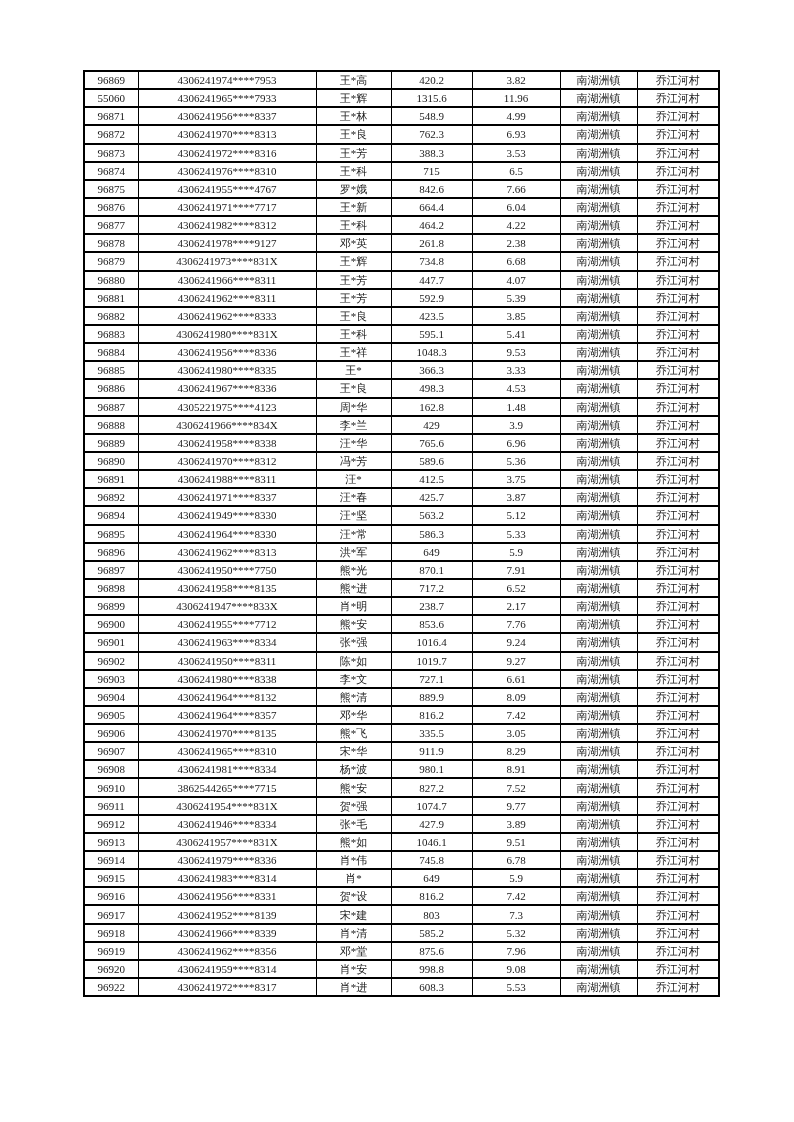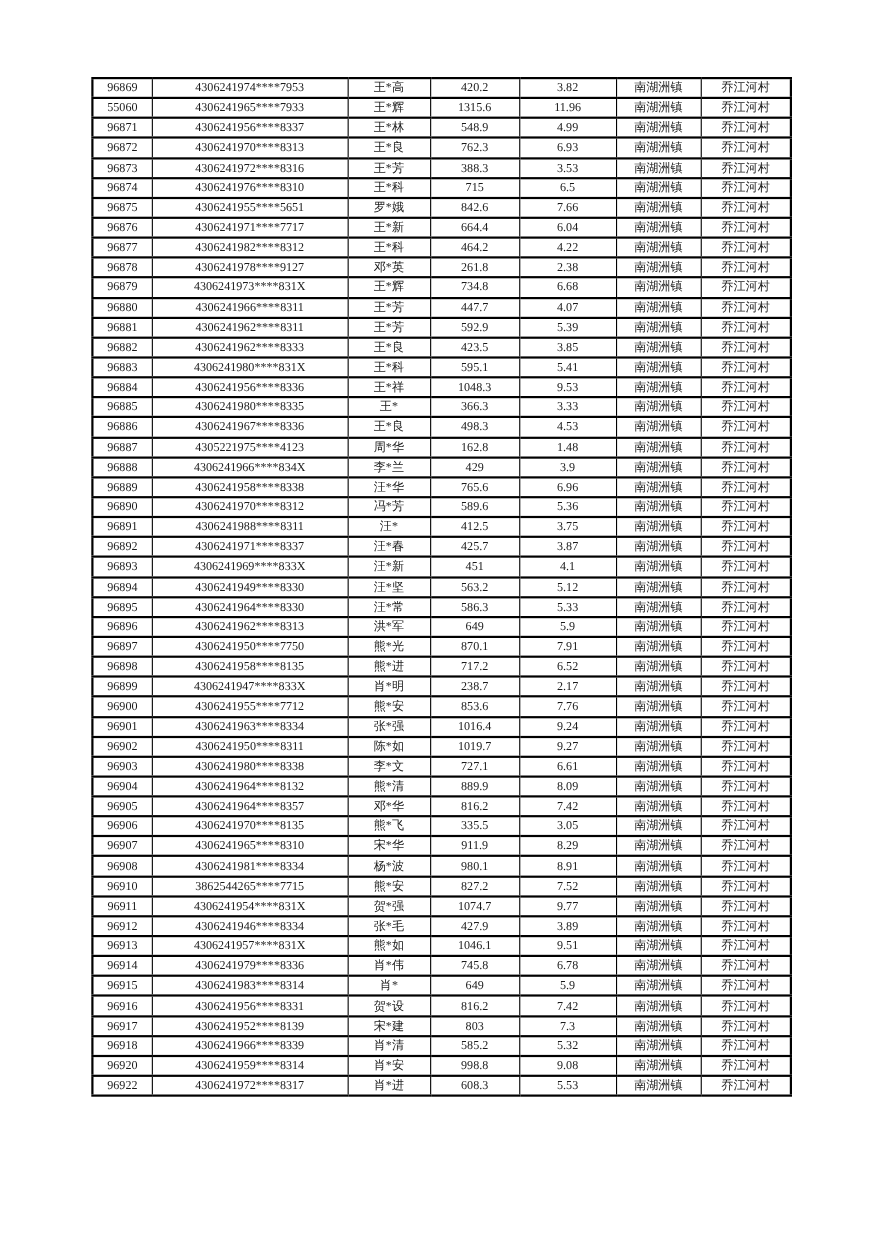--- a/index.html
+++ b/index.html
@@ -112,21 +112,21 @@
           <td>96874</td>
           <td>4306241976****8310</td>
           <td>王*科</td>
           <td>715</td>
           <td>6.5</td>
           <td>南湖洲镇</td>
           <td>乔江河村</td>
         </tr>
         <tr>
           <td>96875</td>
-          <td>4306241955****5651</td>
+          <td>4306241955****4767</td>
           <td>罗*娥</td>
           <td>842.6</td>
           <td>7.66</td>
           <td>南湖洲镇</td>
           <td>乔江河村</td>
         </tr>
         <tr>
           <td>96876</td>
           <td>4306241971****7717</td>
           <td>王*新</td>
@@ -273,29 +273,20 @@
         <tr>
           <td>96892</td>
           <td>4306241971****8337</td>
           <td>汪*春</td>
           <td>425.7</td>
           <td>3.87</td>
           <td>南湖洲镇</td>
           <td>乔江河村</td>
         </tr>
         <tr>
-          <td>96893</td>
-          <td>4306241969****833X</td>
-          <td>汪*新</td>
-          <td>451</td>
-          <td>4.1</td>
-          <td>南湖洲镇</td>
-          <td>乔江河村</td>
-        </tr>
-        <tr>
           <td>96894</td>
           <td>4306241949****8330</td>
           <td>汪*坚</td>
           <td>563.2</td>
           <td>5.12</td>
           <td>南湖洲镇</td>
           <td>乔江河村</td>
         </tr>
         <tr>
           <td>96895</td>
@@ -498,20 +489,29 @@
         <tr>
           <td>96918</td>
           <td>4306241966****8339</td>
           <td>肖*清</td>
           <td>585.2</td>
           <td>5.32</td>
           <td>南湖洲镇</td>
           <td>乔江河村</td>
         </tr>
         <tr>
+          <td>96919</td>
+          <td>4306241962****8356</td>
+          <td>邓*堂</td>
+          <td>875.6</td>
+          <td>7.96</td>
+          <td>南湖洲镇</td>
+          <td>乔江河村</td>
+        </tr>
+        <tr>
           <td>96920</td>
           <td>4306241959****8314</td>
           <td>肖*安</td>
           <td>998.8</td>
           <td>9.08</td>
           <td>南湖洲镇</td>
           <td>乔江河村</td>
         </tr>
         <tr>
           <td>96922</td>

